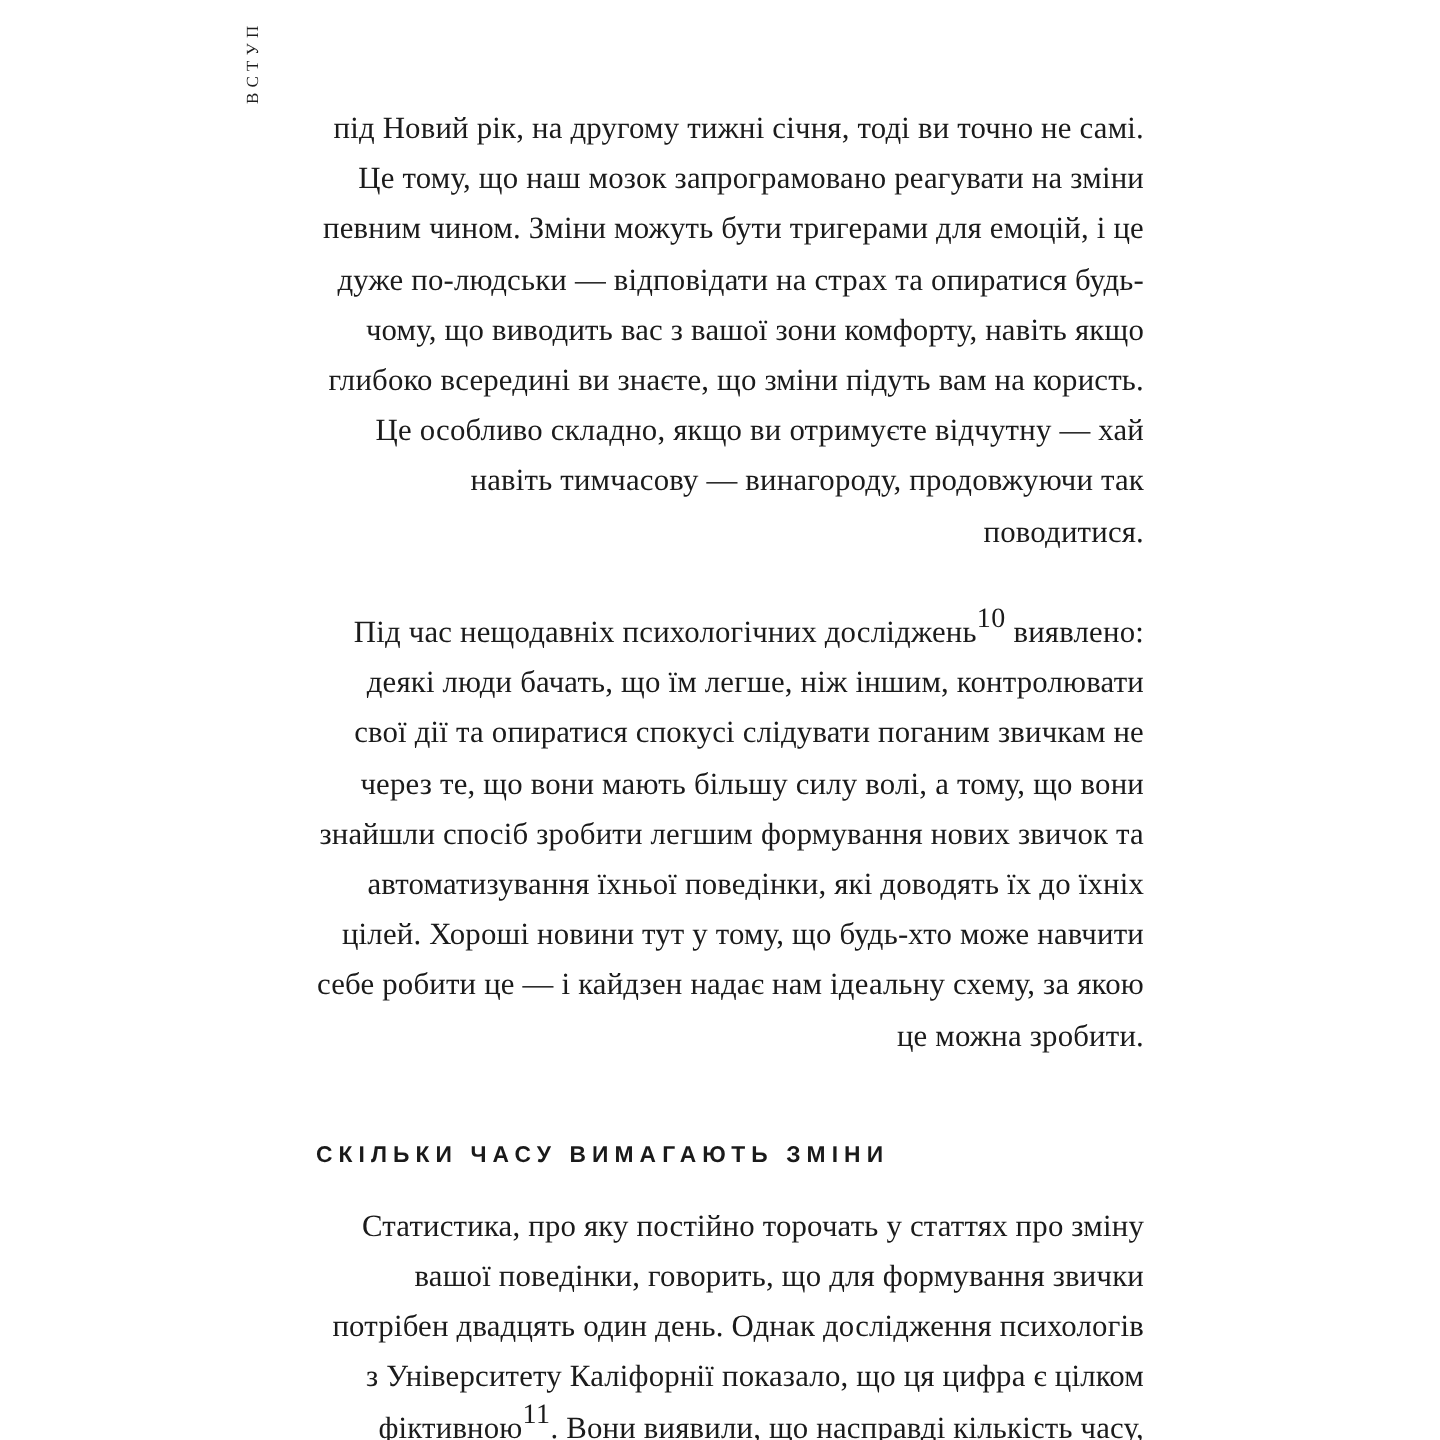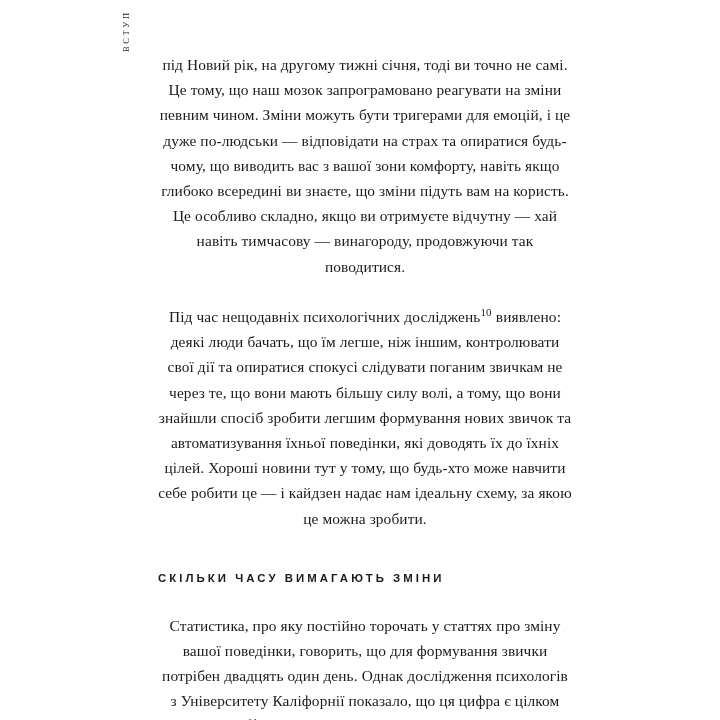--- a/index.html
+++ b/index.html
@@ -47,53 +47,53 @@
     position: absolute;
     left: 158px;
     top: 52px;
     width: 414px;
   }
 
   p.body-text {
     margin: 0 0 0 0;
     font-size: 15.4px;
     line-height: 25.2px;
-    text-align: center;
+    text-align: right;
     color: #1b1b1b;
     font-family: "Liberation Serif", "DejaVu Serif", serif;
     letter-spacing: 0.1px;
   }
 
   p.body-text + p.body-text {
     margin-top: 25.2px;
   }
 
   sup.fn {
-    font-size: 11px;
+    font-size: 14px;
     vertical-align: 0.52em;
     line-height: 0;
     letter-spacing: 0.2px;
   }
 
   
   h2.section-heading {
     margin: 0;
     padding: 0;
     font-family: "Liberation Sans", "DejaVu Sans", sans-serif;
     font-size: 11.4px;
     font-weight: 700;
     letter-spacing: 3.05px;
     text-transform: uppercase;
     color: #1a1a1a;
     line-height: 18px;
   }
 
   .heading-block {
     margin-top: 38px;
-    margin-bottom: 26px;
+    margin-bottom: 14px;
   }
 
   
   .folio {
     position: absolute;
     left: 122px;
     top: 668px;
     width: 110px;
   }
   .folio-rule {

